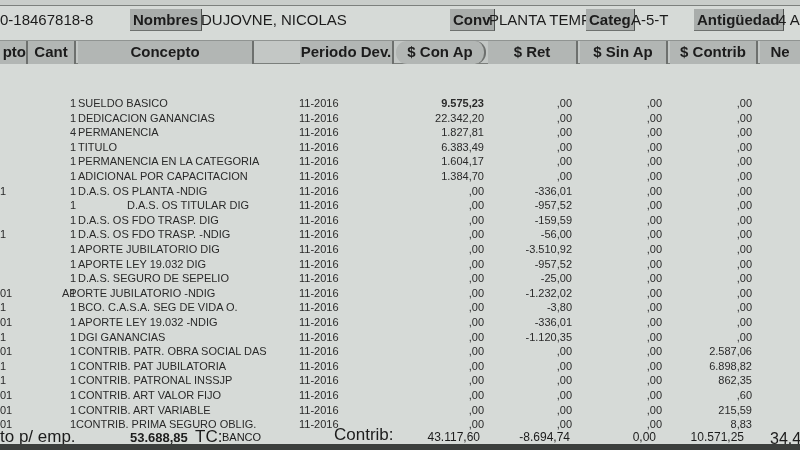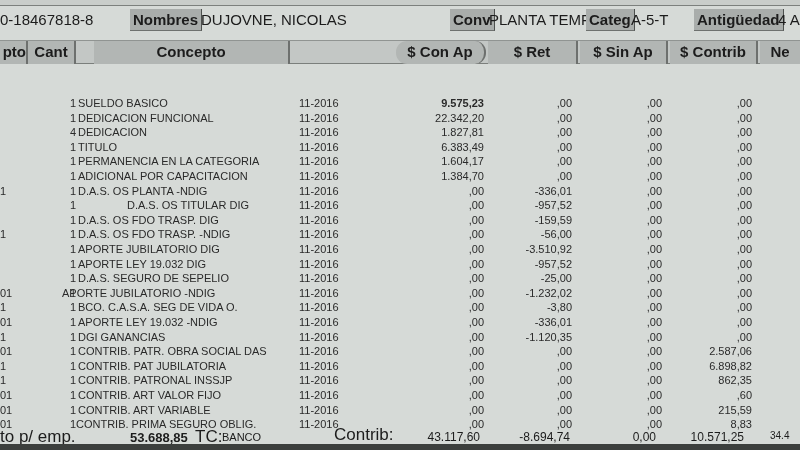--- a/index.html
+++ b/index.html
@@ -51,21 +51,22 @@
   <span class="hdr-item" style="left:489px;">PLANTA TEMF</span>
   <span class="hdr-label" style="left:586px;">Categ</span>
   <span class="hdr-item" style="left:631px;">A-5-T</span>
   <span class="hdr-label" style="left:694px;">Antigüedad</span>
   <span class="hdr-item" style="left:778px;">4 A</span>
 </div>
 
 <div class="col-header-row">
   <div class="col-h" style="left:0px;width:28px;text-align:right;">pto</div>
   <div class="col-h" style="left:28px;width:48px;">Cant</div>
-  <div class="col-h" style="left:94px;width:196px;">Concepto</div>
+  <div class="col-h" style="left:78px;width:176px;">Concepto</div>
+  <div class="col-h" style="left:300px;width:94px;">Periodo Dev.</div>
   <div class="col-h" style="left:396px;width:90px;border-radius:11px;">$ Con Ap</div>
   <div class="col-h" style="left:488px;width:90px;">$ Ret</div>
   <div class="col-h" style="left:580px;width:88px;">$ Sin Ap</div>
   <div class="col-h" style="left:670px;width:88px;">$ Contrib</div>
   <div class="col-h" style="left:760px;width:40px;border-right:none;">Ne</div>
 </div>
 
 <div class="table-body" id="tbody">
     <div class="row" style="top: 0px;">
       <span class="cell " style="left: 0px; width: 20px;"></span>
@@ -73,31 +74,31 @@
       <span class="cell " style="left: 78px; width: 220px;">SUELDO BASICO</span>
       <span class="cell " style="left: 299px; width: 60px;">11-2016</span>
       <span class="cell r" style="left: 400px; width: 84px; font-weight: bold;">9.575,23</span>
       <span class="cell r" style="left: 490px; width: 82px;">,00</span>
       <span class="cell r" style="left: 580px; width: 82px;">,00</span>
       <span class="cell r" style="left: 670px; width: 82px;">,00</span>
     </div>
     <div class="row" style="top: 14.6px;">
       <span class="cell " style="left: 0px; width: 20px;"></span>
       <span class="cell r" style="left: 66px; width: 10px;">1</span>
-      <span class="cell " style="left: 78px; width: 220px;">DEDICACION FUNCIONAL</span>
+      <span class="cell " style="left: 78px; width: 220px;">DEDICACION GANANCIAS</span>
       <span class="cell " style="left: 299px; width: 60px;">11-2016</span>
       <span class="cell r" style="left: 400px; width: 84px;">22.342,20</span>
       <span class="cell r" style="left: 490px; width: 82px;">,00</span>
       <span class="cell r" style="left: 580px; width: 82px;">,00</span>
       <span class="cell r" style="left: 670px; width: 82px;">,00</span>
     </div>
     <div class="row" style="top: 29.2px;">
       <span class="cell " style="left: 0px; width: 20px;"></span>
       <span class="cell r" style="left: 66px; width: 10px;">4</span>
-      <span class="cell " style="left: 78px; width: 220px;">DEDICACION</span>
+      <span class="cell " style="left: 78px; width: 220px;">PERMANENCIA</span>
       <span class="cell " style="left: 299px; width: 60px;">11-2016</span>
       <span class="cell r" style="left: 400px; width: 84px;">1.827,81</span>
       <span class="cell r" style="left: 490px; width: 82px;">,00</span>
       <span class="cell r" style="left: 580px; width: 82px;">,00</span>
       <span class="cell r" style="left: 670px; width: 82px;">,00</span>
     </div>
     <div class="row" style="top: 43.8px;">
       <span class="cell " style="left: 0px; width: 20px;"></span>
       <span class="cell r" style="left: 66px; width: 10px;">1</span>
       <span class="cell " style="left: 78px; width: 220px;">TITULO</span>
@@ -302,16 +303,16 @@
 <div class="footer-row">
   <span class="ft" style="left:0px;top:2px;font-size:17px;">to p/ emp.</span>
   <span class="ft" style="left:130px;top:5px;font-size:13px;font-weight:bold;">53.688,85</span>
   <span class="ft" style="left:195px;top:2px;font-size:17px;">TC:</span>
   <span class="ft" style="left:222px;top:6px;font-size:11px;">BANCO</span>
   <span class="ft" style="left:334px;top:0px;font-size:17px;">Contrib:</span>
   <span class="ft r" style="left:400px;width:80px;top:5px;font-size:12px;">43.117,60</span>
   <span class="ft r" style="left:490px;width:80px;top:5px;font-size:12px;">-8.694,74</span>
   <span class="ft r" style="left:580px;width:76px;top:5px;font-size:12px;">0,00</span>
   <span class="ft r" style="left:660px;width:84px;top:5px;font-size:12px;">10.571,25</span>
-  <span class="ft" style="left:770px;top:5px;font-size:10px;">34.4</span>
+  <span class="ft" style="left:770px;top:5px;font-size:16px;">34.4</span>
 </div>
 
 <div class="bottom-bar"></div>
 
 </body></html>

